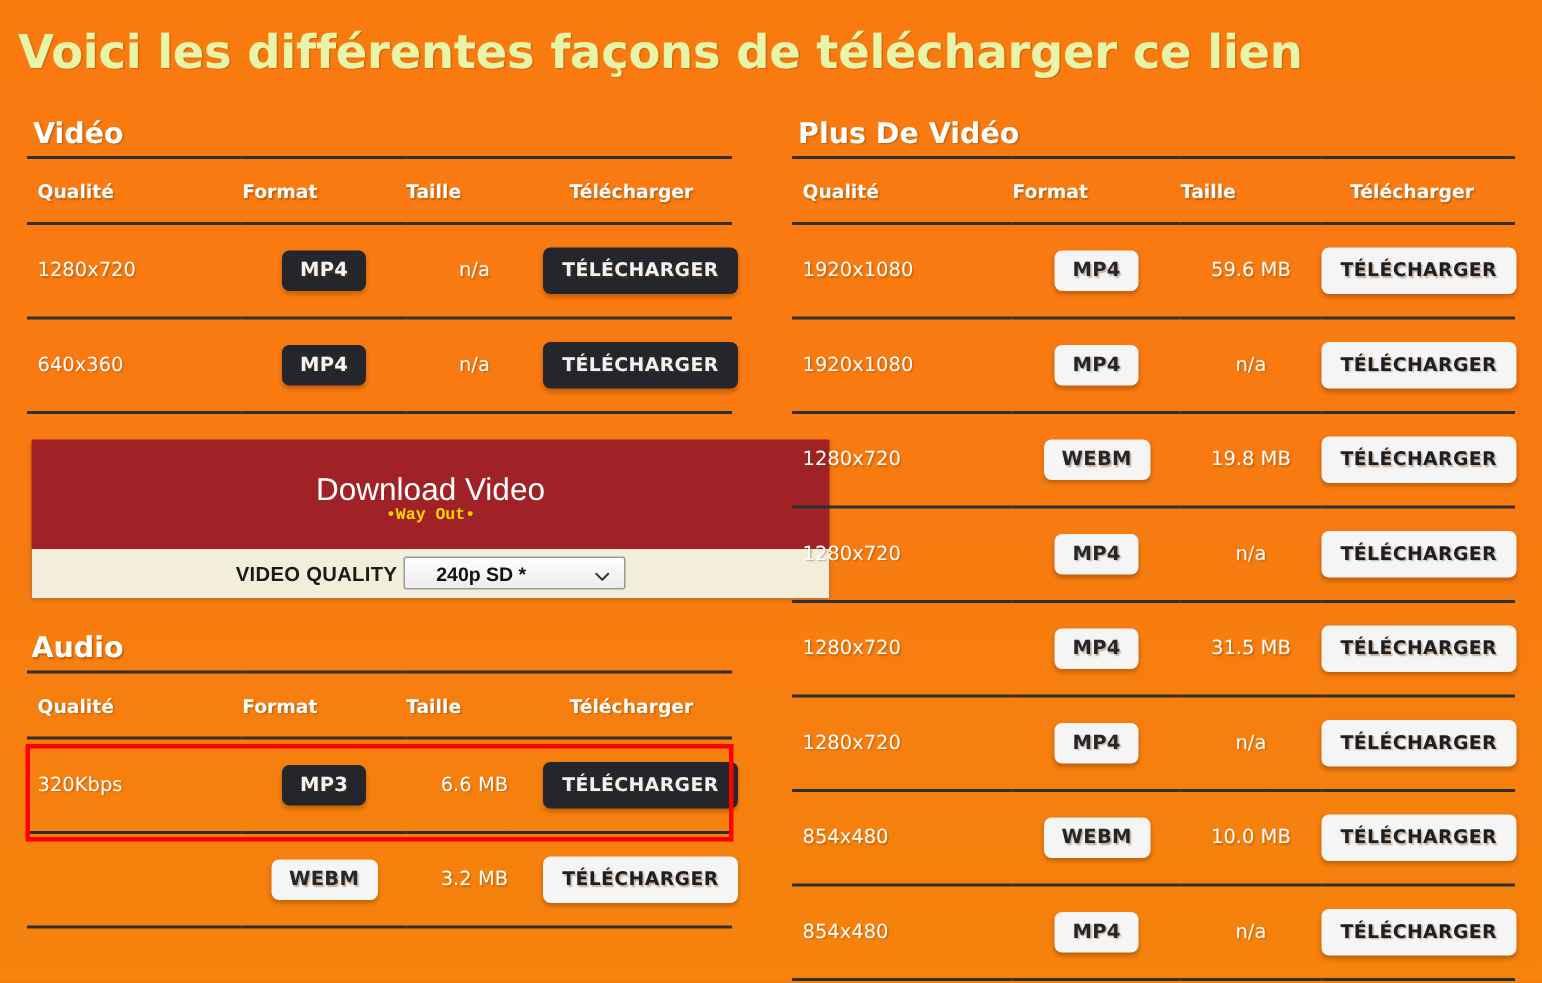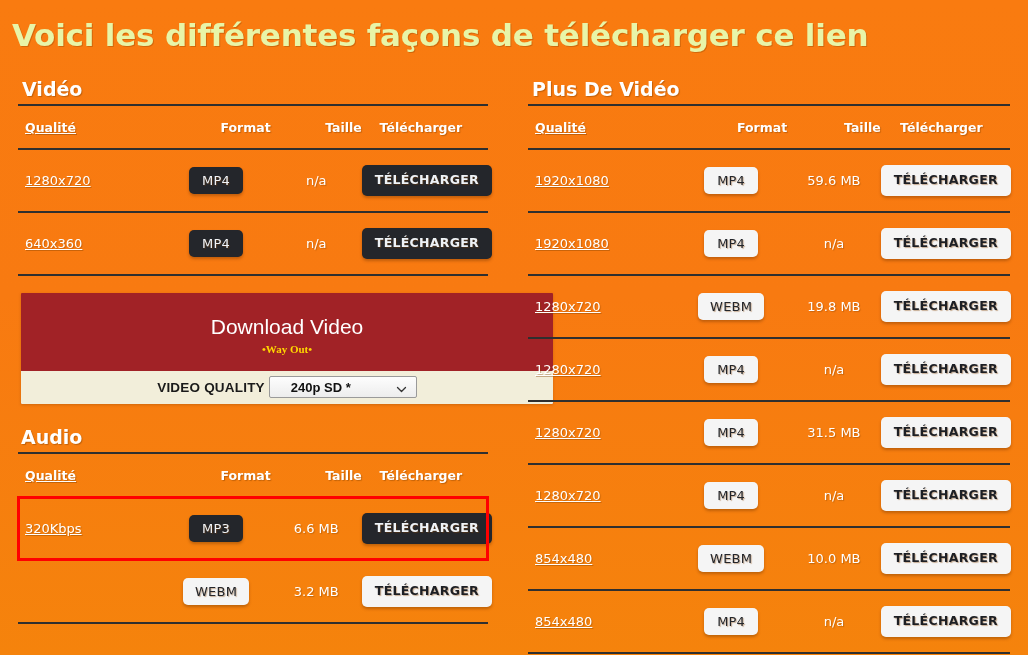--- a/index.html
+++ b/index.html
@@ -69,46 +69,46 @@
     table-layout: fixed;
   }
   table.dl th {
     font-size: 12.5px;
     font-weight: bold;
     color: #ffffff;
     text-shadow: 1px 1px 1px rgba(130,65,0,0.45);
     padding: 14px 0 13px 0;
     border-top: 2px solid #2f2f2f;
     border-bottom: 2px solid #2f2f2f;
-    text-align: right;
+    text-align: left;
   }
   table.dl td {
     font-size: 13px;
     color: #ffffff;
     text-shadow: 1px 1px 1px rgba(130,65,0,0.40);
     padding: 14px 0;
     border-bottom: 2px solid #2f2f2f;
     text-align: center;
     vertical-align: middle;
     height: 33px;
   }
-  table.dl th.c-qual, table.dl td.c-qual { width: 30%; text-align: left; padding-left: 7px; text-decoration: underline; }
+  table.dl th.c-qual, table.dl td.c-qual { width: 30%; text-align: left; padding-left: 7px; }
   table.dl th.c-fmt,  table.dl td.c-fmt  { width: 24%; }
   table.dl th.c-size, table.dl td.c-size { width: 20%; }
   table.dl th.c-dl,   table.dl td.c-dl   { width: 26%; text-align: center; padding-right: 6px; }
   table.dl th.c-dl { padding-right: 8px; }
 
   
   .badge {
     display: inline-block;
     min-width: 30px;
     padding: 7px 12px;
     border-radius: 5px;
     font-size: 13px;
-    font-weight: normal;
+    font-weight: bold;
     line-height: 1;
     box-shadow: 0 2px 3px rgba(90,40,0,0.35);
     letter-spacing: 0.2px;
   }
   .badge.dark { background: #24262b; color: #f2f4f7; }
   .badge.light { background: #f5f5f5; color: #24262b; }
 
   .dlbtn {
     display: inline-block;
     padding: 9px 13px;
@@ -148,25 +148,24 @@
     padding: 22px 0 16px 0;
     text-align: center;
   }
   .ad-title {
     font-size: 21px;
     color: #ffffff;
     line-height: 1.1;
     font-family: "Liberation Sans", sans-serif;
   }
   .ad-sub {
-    margin-top: 5px;
     font-size: 11px;
     font-weight: bold;
     color: #ffd700;
-    font-family: Liberation Serif, serif;
+    font-family: Liberation Mono, monospace;
   }
   .adbox-foot {
     background: #f2eeda;
     padding: 5px 0 6px 0;
     text-align: center;
     display: flex;
     align-items: center;
     justify-content: center;
     gap: 4px;
   }

